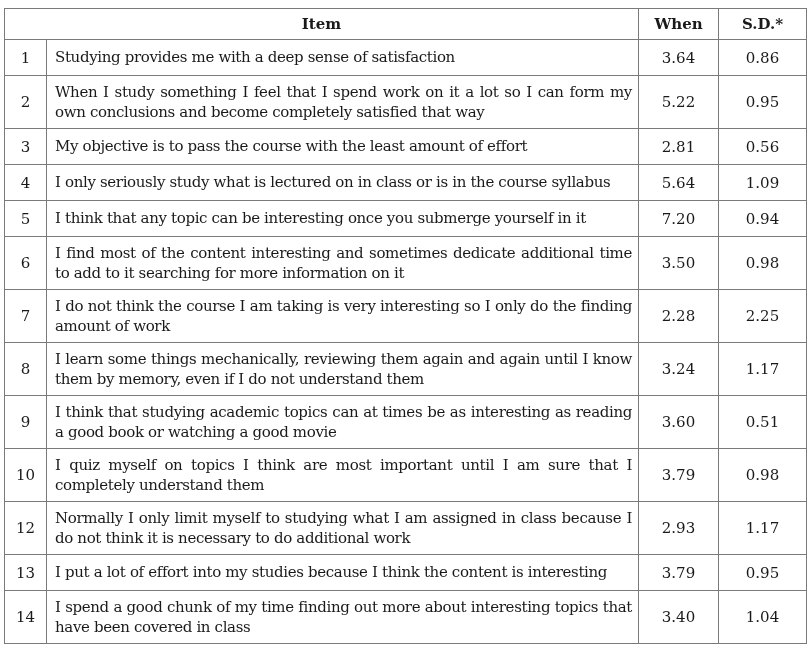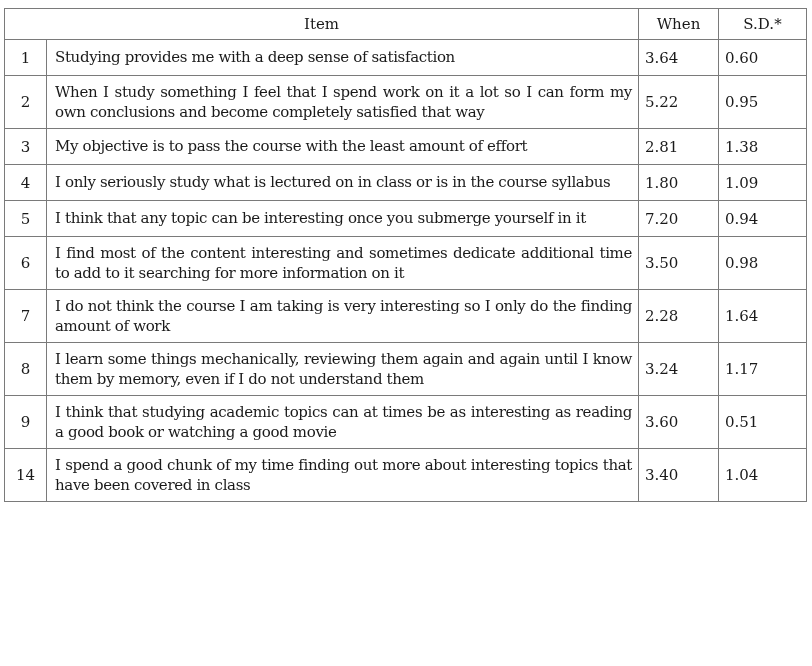--- a/index.html
+++ b/index.html
@@ -12,24 +12,24 @@
     font-size: 15px;
     color: #1a1a1a;
     table-layout: fixed;
   }
   th, td {
     border: 1.3px solid #7a7a7a;
     padding: 0 6px;
     vertical-align: middle;
     line-height: 20px;
   }
-  th { font-weight: normal; height: 30px; text-align: center; }
+  th { font-weight: bold; height: 30px; text-align: center; }
   td.num { text-align: center; width: 30px; }
   td.item { text-align: justify; padding: 3px 6px 4px 8px; letter-spacing: -0.35px; }
-  td.mean, td.sd { text-align: left; }
+  td.mean, td.sd { text-align: center; }
   tr.single td { height: 28px; }
   tr.double td { height: 45px; }
   col.c-num { width: 42px; }
   col.c-item { width: 592px; }
   col.c-mean { width: 80px; }
   col.c-sd { width: 88px; }
 </style>
 </head>
 <body>
 
@@ -45,70 +45,88 @@
       <th colspan="2">Item</th>
       <th>When</th>
       <th>S.D.*</th>
     </tr>
   </thead>
   <tbody id="tbody">
       <tr class="single">
         <td class="num">1</td>
         <td class="item">Studying provides me with a deep sense of satisfaction</td>
         <td class="mean">3.64</td>
-        <td class="sd">0.60</td>
+        <td class="sd">0.86</td>
       </tr>
       <tr class="double">
         <td class="num">2</td>
         <td class="item">When I study something I feel that I spend work on it a lot so I can form my own conclusions and become completely satisfied that way</td>
         <td class="mean">5.22</td>
         <td class="sd">0.95</td>
       </tr>
       <tr class="single">
         <td class="num">3</td>
         <td class="item">My objective is to pass the course with the least amount of effort</td>
         <td class="mean">2.81</td>
-        <td class="sd">1.38</td>
+        <td class="sd">0.56</td>
       </tr>
       <tr class="single">
         <td class="num">4</td>
         <td class="item">I only seriously study what is lectured on in class or is in the course syllabus</td>
-        <td class="mean">1.80</td>
+        <td class="mean">5.64</td>
         <td class="sd">1.09</td>
       </tr>
       <tr class="single">
         <td class="num">5</td>
         <td class="item">I think that any topic can be interesting once you submerge yourself in it</td>
         <td class="mean">7.20</td>
         <td class="sd">0.94</td>
       </tr>
       <tr class="double">
         <td class="num">6</td>
         <td class="item">I find most of the content interesting and sometimes dedicate additional time to add to it searching for more information on it</td>
         <td class="mean">3.50</td>
         <td class="sd">0.98</td>
       </tr>
       <tr class="double">
         <td class="num">7</td>
         <td class="item">I do not think the course I am taking is very interesting so I only do the finding amount of work</td>
         <td class="mean">2.28</td>
-        <td class="sd">1.64</td>
+        <td class="sd">2.25</td>
       </tr>
       <tr class="double">
         <td class="num">8</td>
         <td class="item">I learn some things mechanically, reviewing them again and again until I know them by memory, even if I do not understand them</td>
         <td class="mean">3.24</td>
         <td class="sd">1.17</td>
       </tr>
       <tr class="double">
         <td class="num">9</td>
         <td class="item">I think that studying academic topics can at times be as interesting as reading a good book or watching a good movie</td>
         <td class="mean">3.60</td>
         <td class="sd">0.51</td>
       </tr>
       <tr class="double">
+        <td class="num">10</td>
+        <td class="item">I quiz myself on topics I think are most important until I am sure that I completely understand them</td>
+        <td class="mean">3.79</td>
+        <td class="sd">0.98</td>
+      </tr>
+      <tr class="double">
+        <td class="num">12</td>
+        <td class="item">Normally I only limit myself to studying what I am assigned in class because I do not think it is necessary to do additional work</td>
+        <td class="mean">2.93</td>
+        <td class="sd">1.17</td>
+      </tr>
+      <tr class="single">
+        <td class="num">13</td>
+        <td class="item">I put a lot of effort into my studies because I think the content is interesting</td>
+        <td class="mean">3.79</td>
+        <td class="sd">0.95</td>
+      </tr>
+      <tr class="double">
         <td class="num">14</td>
         <td class="item">I spend a good chunk of my time finding out more about interesting topics that have been covered in class</td>
         <td class="mean">3.40</td>
         <td class="sd">1.04</td>
       </tr>
     </tbody>
 </table>
 
 </body></html>

